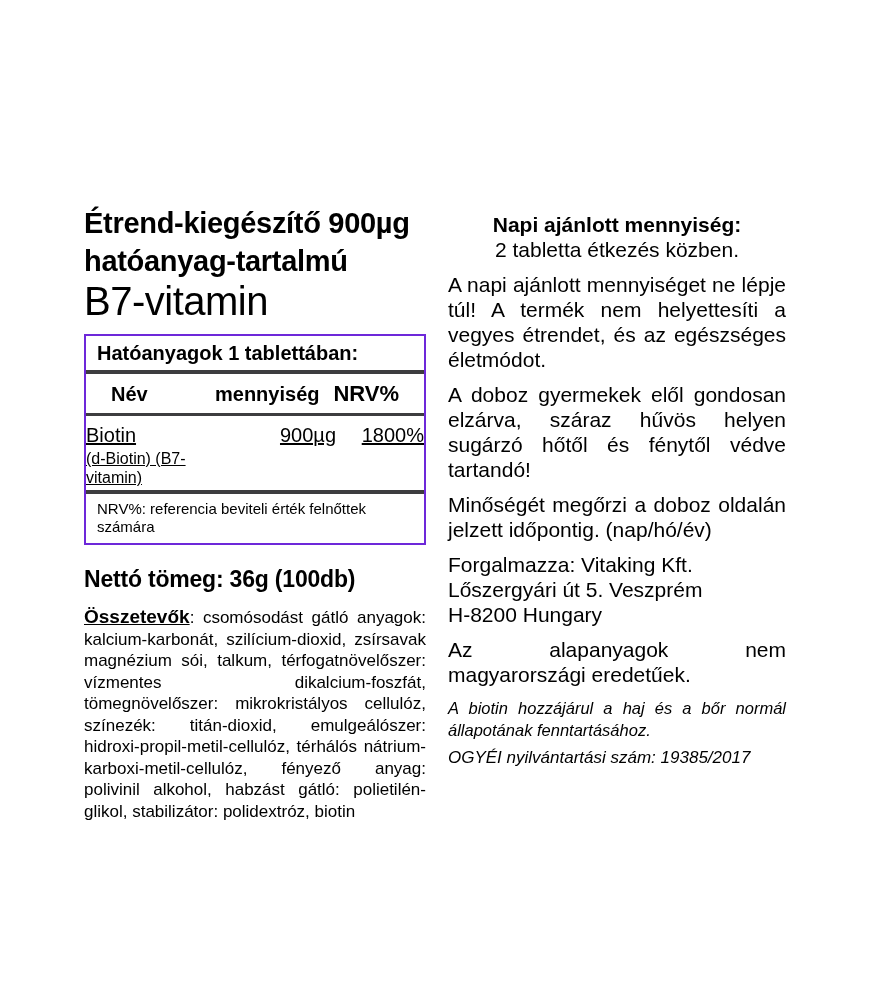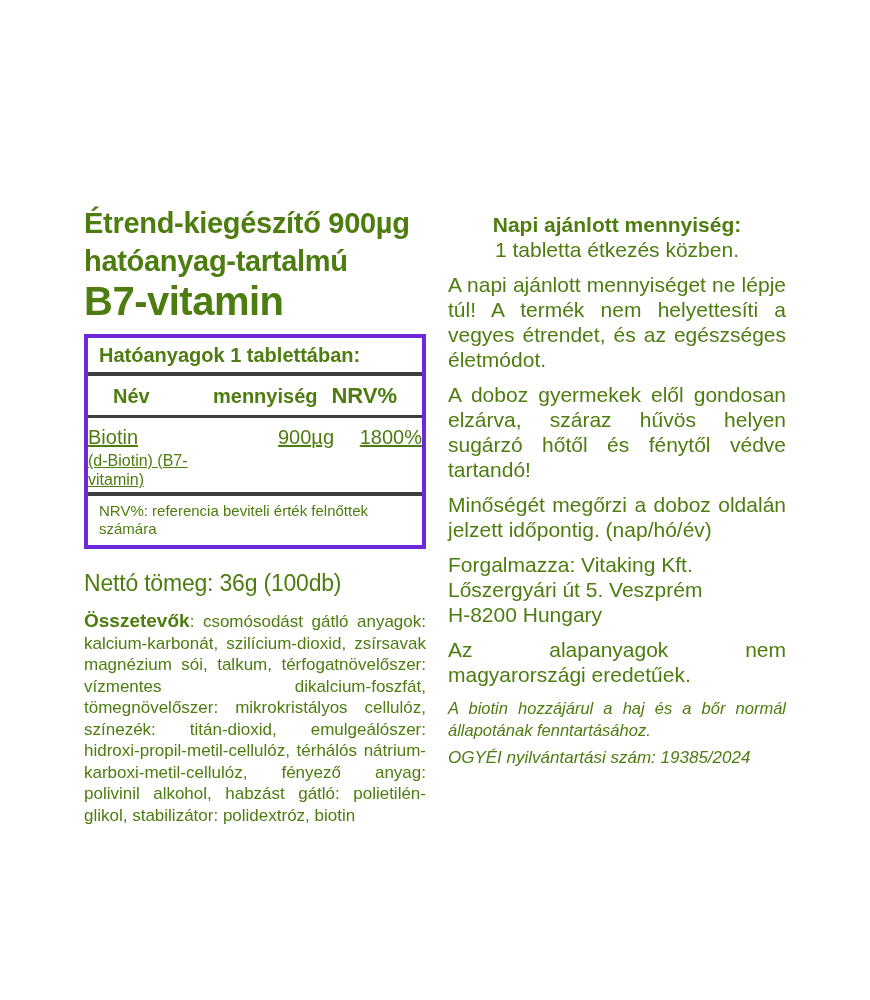--- a/index.html
+++ b/index.html
@@ -2,21 +2,21 @@
 <html lang="hu"><head>
 <meta charset="utf-8">
 <style>
   html, body { margin: 0; padding: 0; background: #ffffff; }
   .page {
     position: relative;
     width: 870px;
     height: 1000px;
     background: #ffffff;
     font-family: "Liberation Sans", "DejaVu Sans", sans-serif;
-    color: #4d7c0f;
+    color: #000000;
     overflow: hidden;
   }
   .content {
     position: absolute;
     left: 84px;
     top: 204px;
     display: flex;
     gap: 22px;
   }
   .col-left  { width: 342px; }
@@ -25,28 +25,28 @@
   
   .title-line {
     font-size: 29px;
     font-weight: bold;
     line-height: 38px;
     letter-spacing: -0.3px;
     white-space: nowrap;
   }
   .product-name {
     font-size: 40px;
-    font-weight: bold;
+    font-weight: normal;
     line-height: 42px;
     letter-spacing: -0.5px;
   }
 
   .facts {
     margin-top: 12px;
-    border: 4px solid #6d28d9;
+    border: 2px solid #6d28d9;
   }
   .facts-caption {
     font-size: 20px;
     font-weight: bold;
     padding: 6px 11px 5px;
     border-bottom: 4px solid #3d3d3f;
   }
   .facts-head, .facts-row {
     display: grid;
     grid-template-columns: 1fr 96px 88px;
@@ -69,30 +69,30 @@
   }
   .facts-foot {
     font-size: 15px;
     line-height: 18px;
     padding: 6px 11px 7px;
   }
 
   .net-weight {
     margin-top: 21px;
     font-size: 23px;
-    font-weight: normal;
+    font-weight: bold;
     letter-spacing: -0.2px;
   }
   .ingredients {
     margin: 13px 0 0;
     font-size: 17px;
     line-height: 21.5px;
     text-align: justify;
   }
-  .ingredients .ing-label { font-size: 19px; font-weight: bold; }
+  .ingredients .ing-label { font-size: 19px; font-weight: bold; text-decoration: underline; }
 
   
   .col-right p {
     margin: 0 0 10px;
     font-size: 21px;
     line-height: 25px;
     text-align: justify;
   }
   .col-right .bold-lead { font-weight: bold; }
   .col-right p.plain { text-align: center; }
@@ -138,33 +138,33 @@
         </div>
         <div class="facts-foot">NRV%: referencia beviteli érték felnőttek számára</div>
       </div>
 
       <div class="net-weight">Nettó tömeg: 36g (100db)</div>
 
       <p class="ingredients"><span class="ing-label">Összetevők</span><span>: csomósodást gátló anyagok: kal­cium-karbonát, szilícium-dioxid, zsírsavak mag­nézium sói, talkum, térfogatnövelőszer: vízmentes dikalcium-foszfát, tömegnövelőszer: mikrokristá­lyos cellulóz, színezék: titán-dioxid, emulgeálószer: hidroxi-propil-metil-cellulóz, térhálós nátrium-karboxi-metil-cellulóz, fényező anyag: polivinil alkohol, hab­zást gátló: polietilén-glikol, stabilizátor: polidextróz, biotin</span></p>
     </div>
 
     <div class="col-right">
-      <p class="plain"><span class="bold-lead">Napi ajánlott mennyiség:</span><br><span>1 tabletta étkezés közben.</span></p>
+      <p class="plain"><span class="bold-lead">Napi ajánlott mennyiség:</span><br><span>2 tabletta étkezés közben.</span></p>
 
       <p>A napi ajánlott mennyiséget ne lépje túl! A termék nem helyettesíti a vegyes étrendet, és az egészséges életmódot.</p>
 
       <p>A doboz gyermekek elől gondosan el­zárva, száraz hűvös helyen sugárzó hőtől és fénytől védve tartandó!</p>
 
       <p>Minőségét megőrzi a doboz oldalán jelzett időpontig. (nap/hó/év)</p>
 
       <p class="lines">Forgalmazza: Vitaking Kft.
 Lőszergyári út 5. Veszprém
 H-8200 Hungary</p>
 
       <p>Az alapanyagok nem magyarországi eredetűek.</p>
 
       <p class="note">A biotin hozzájárul a haj és a bőr normál állapo­tának fenntartásához.</p>
 
-      <p class="reg">OGYÉI nyilvántartási szám: 19385/2024</p>
+      <p class="reg">OGYÉI nyilvántartási szám: 19385/2017</p>
     </div>
 
   </div>
 </div>
 
 </body></html>

